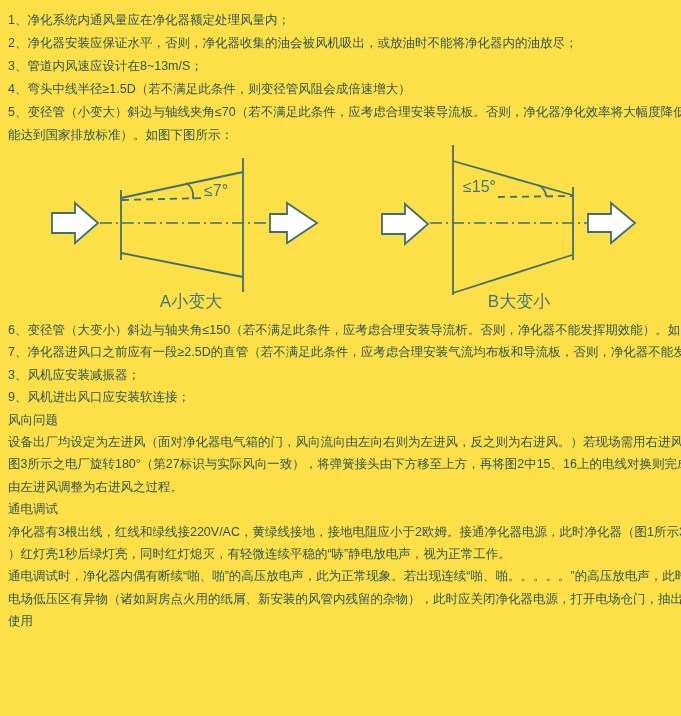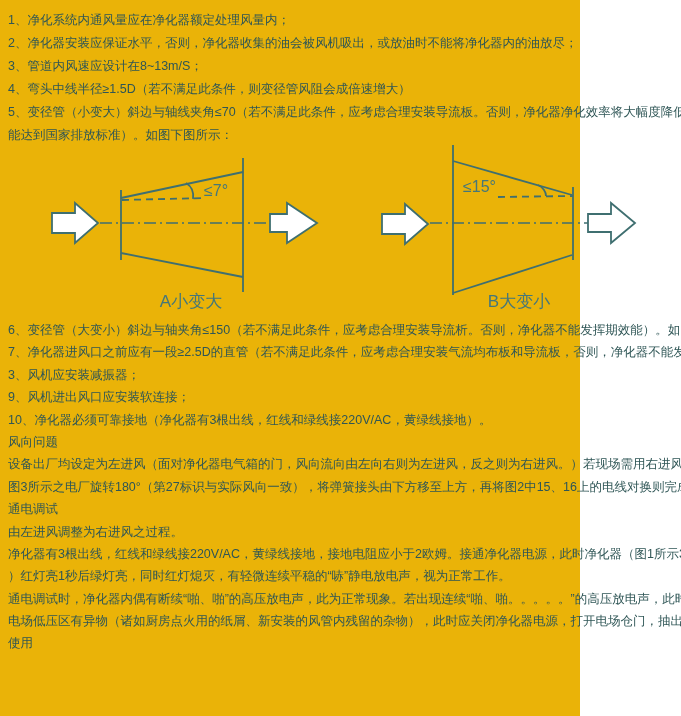--- a/index.html
+++ b/index.html
@@ -1,21 +1,21 @@
 <!DOCTYPE html>
 <html><head>
 <meta charset="utf-8">
 <style>
   html, body { margin: 0; padding: 0; }
   body {
     width: 681px; height: 716px; overflow: hidden;
     background: #ffffff;
     font-family: "Liberation Sans", sans-serif;
   }
-  .doc { position: relative; width: 580px; height: 716px; background: #eab308; }
+  .doc { position: relative; width: 681px; height: 716px; background: #fde047; }
   .block { position: absolute; left: 8px; right: 0; color: #2f5656; }
   .block-top { top: 9px; }
   .block-bottom { top: 319px; }
   .ln {
     white-space: nowrap;
     font-size: 12.5px;
     color: #2f5656;
   }
   .block-top .ln { height: 23px; line-height: 23px; }
   .block-bottom .ln { height: 22.4px; line-height: 22.4px; }
@@ -74,26 +74,25 @@
       <polygon class="arrow" points="588,74 611,74 611,63 635,83 611,103 611,92 588,92"></polygon>
       <text class="caption-text" x="519" y="167">B大变小</text>
     </g>
   </svg>
 
   <div class="block block-bottom">
     <div class="ln">6、变径管（大变小）斜边与轴夹角≤150（若不满足此条件，应考虑合理安装导流析。否则，净化器不能发挥期效能）。如图6（</div>
     <div class="ln">7、净化器进风口之前应有一段≥2.5D的直管（若不满足此条件，应考虑合理安装气流均布板和导流板，否则，净化器不能发挥期</div>
     <div class="ln">3、风机应安装减振器；</div>
     <div class="ln">9、风机进出风口应安装软连接；</div>
-    <div class="ln">10、净化器必须可靠接地（净化器有3根出线，红线和绿线接220V/AC，黄绿线接地）。</div>
     <div class="ln">风向问题</div>
     <div class="ln">设备出厂均设定为左进风（面对净化器电气箱的门，风向流向由左向右则为左进风，反之则为右进风。）若现场需用右进风，按</div>
     <div class="ln">图3所示之电厂旋转180°（第27标识与实际风向一致），将弹簧接头由下方移至上方，再将图2中15、16上的电线对换则完成了</div>
+    <div class="ln">由左进风调整为右进风之过程。</div>
     <div class="ln">通电调试</div>
-    <div class="ln">由左进风调整为右进风之过程。</div>
     <div class="ln">净化器有3根出线，红线和绿线接220V/AC，黄绿线接地，接地电阻应小于2欧姆。接通净化器电源，此时净化器（图1所示3、4</div>
     <div class="ln">）红灯亮1秒后绿灯亮，同时红灯熄灭，有轻微连续平稳的“哧”静电放电声，视为正常工作。</div>
     <div class="ln">通电调试时，净化器内偶有断续“啪、啪”的高压放电声，此为正常现象。若出现连续“啪、啪。。。。。”的高压放电声，此时说明</div>
     <div class="ln">电场低压区有异物（诸如厨房点火用的纸屑、新安装的风管内残留的杂物），此时应关闭净化器电源，打开电场仓门，抽出电场</div>
     <div class="ln">使用</div>
   </div>
 
 </div>
 
 </body></html>

